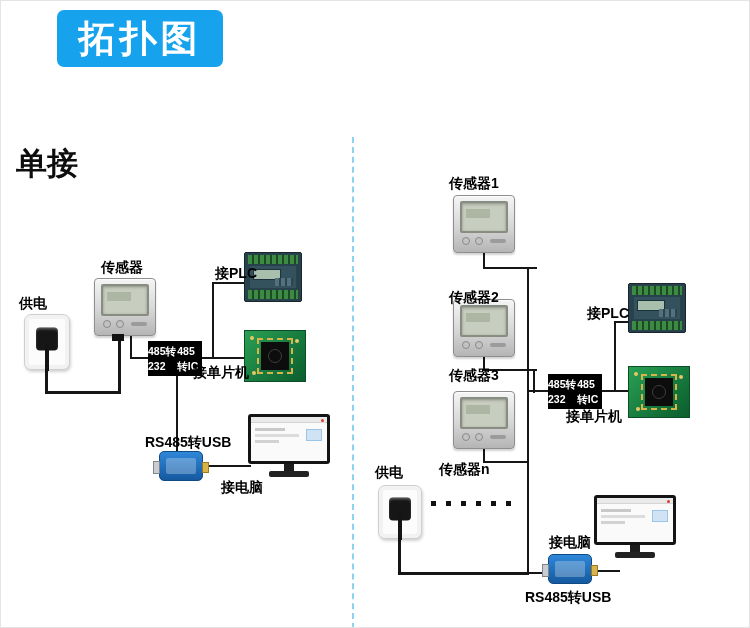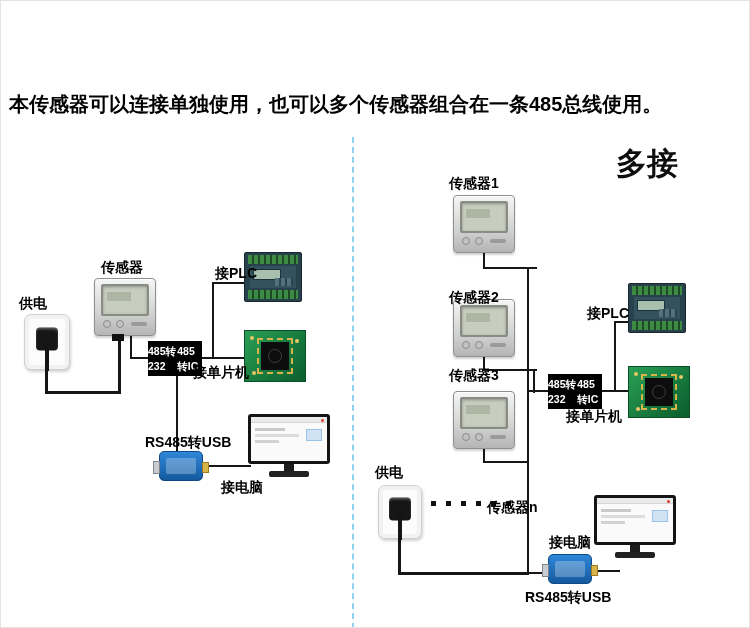--- a/index.html
+++ b/index.html
@@ -86,24 +86,27 @@
 
   
   .dots { position:absolute; display:flex; gap:10px; z-index:2; }
   .dots i { width:5px; height:5px; background:#111; display:block; }
 </style>
 </head>
 <body>
 
 <div class="stage">
 
-  <div class="desc">本传感器可以连接单独使用，也可以多个传感器组合在一条485总线使用。</div>
+  <div class="badge">
+    <span>拓扑图</span>
+  </div>
 
   <div class="divider"></div>
 
+  <div class="sec-title" style="left:15px; top:142px;">单接</div>
 
   <div class="lbl" style="left:100px; top:258px;">传感器</div>
   <div class="sensor" style="left:93px; top:277px;">
     <div class="s-screen">
         <div class="s-read"></div>
       </div>
     <div class="s-b1"></div>
     <div class="s-b2"></div>
     <div class="s-slot"></div>
   </div>
@@ -164,21 +167,20 @@
         <div class="m-l2"></div>
         <div class="m-l3"></div>
         <div class="m-blu"></div>
       </div>
     </div>
     <div class="m-stand"></div>
     <div class="m-base"></div>
   </div>
   <div class="lbl" style="left:220px; top:478px;">接电脑</div>
 
-  <div class="sec-title" style="left:615px; top:142px;">多接</div>
 
   <div class="lbl" style="left:448px; top:174px;">传感器1</div>
   <div class="sensor" style="left:452px; top:194px;">
     <div class="s-screen">
         <div class="s-read"></div>
       </div>
     <div class="s-b1"></div>
     <div class="s-b2"></div>
     <div class="s-slot"></div>
   </div>
@@ -196,21 +198,21 @@
   <div class="lbl" style="left:448px; top:366px;">传感器3</div>
   <div class="sensor" style="left:452px; top:390px;">
     <div class="s-screen">
         <div class="s-read"></div>
       </div>
     <div class="s-b1"></div>
     <div class="s-b2"></div>
     <div class="s-slot"></div>
   </div>
 
-  <div class="lbl" style="left:438px; top:498px;margin-left:48px;">传感器n</div>
+  <div class="lbl" style="left:438px; top:460px;">传感器n</div>
   <div class="dots" style="left:430px; top:500px;">
     <i></i>
       <i></i>
       <i></i>
       <i></i>
       <i></i>
       <i></i>
   </div>
 
   <div class="lbl" style="left:374px; top:463px;">供电</div>

